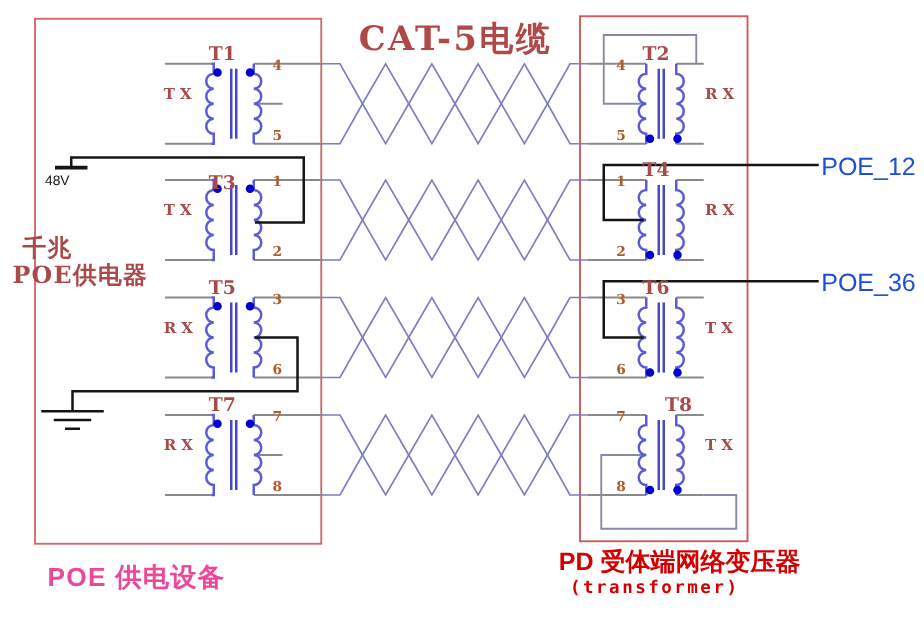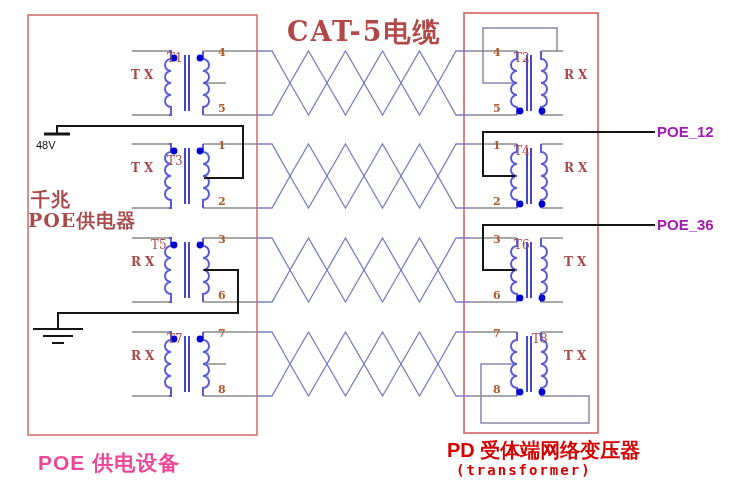--- a/index.html
+++ b/index.html
@@ -8,23 +8,23 @@
     font-family:"DejaVu Serif", serif;overflow:hidden;
   }
   #circuit{position:absolute;left:0;top:0;}
   .lbl{position:absolute;white-space:nowrap;line-height:1;}
   .title{font-size:27px;font-weight:bold;color:#b04848;letter-spacing:2px;text-align:center;}
   .pse-name{font-size:19px;font-weight:bold;color:#a84a4a;letter-spacing:1px;}
   .cap-red{font-family:"Liberation Sans",sans-serif;font-size:21px;font-weight:bold;color:#ec4899;letter-spacing:1px;}
   .note{font-family:"Liberation Sans",sans-serif;font-size:19px;color:#1c1c1c;}
   .pd-cap{font-family:"Liberation Sans",sans-serif;font-size:20px;font-weight:bold;color:#d40000;}
   .pd-cap2{font-family:"DejaVu Sans Mono",monospace;font-size:14px;font-weight:bold;color:#d40000;letter-spacing:2px;}
-  .poe-lbl{font-family:"Liberation Sans",sans-serif;font-size:15px;font-weight:bold;color:#a21caf;}
+  .poe-lbl{font-family:"Liberation Sans",sans-serif;font-size:20px;font-weight:normal;color:#1d4ed8;}
   .volt{font-family:"Liberation Sans",sans-serif;font-size:11px;color:#111;}
-  .tnum{font-size:12px;font-weight:normal;color:#a84a4a;margin-top:16px;}
+  .tnum{font-size:15px;font-weight:bold;color:#a84a4a;}
   .mode{font-size:12px;font-weight:bold;color:#a84a4a;letter-spacing:4px;}
   .pin{font-size:11px;font-weight:bold;color:#b05a2a;}
 </style>
 </head>
 <body>
 
 <div id="stage">
 
   <svg id="circuit" width="739" height="500" viewBox="0 0 739 500">
 
@@ -112,33 +112,33 @@
       <path stroke-width="3" d="M44 134 H70"></path>
       <path d="M204 270 H238 V313 H58 V329"></path>
       <path d="M33 329 H83 M43 336 H73 M52 343 H64"></path>
       <path d="M515 176 H483 V132 H655"></path>
       <path d="M515 270 H483 V225 H655"></path>
     </g>
   </svg>
 
   <div class="lbl title" style="left:287px;top:18px;">CAT-5电缆</div>
 
-  <div class="lbl pse-name" style="left:31px;top:190px;">千兆</div>
-  <div class="lbl pse-name" style="left:28px;top:211px;">POE供电器</div>
+  <div class="lbl pse-name" style="left:18px;top:190px;">千兆</div>
+  <div class="lbl pse-name" style="left:10px;top:211px;">POE供电器</div>
 
   <div class="lbl volt" style="left:36px;top:140px;">48V</div>
 
   <div class="lbl poe-lbl" style="left:657px;top:124px;">POE_12</div>
   <div class="lbl poe-lbl" style="left:657px;top:217px;">POE_36</div>
 
   <div class="lbl tnum" style="left:167px;top:36px;">T1</div>
   <div class="lbl tnum" style="left:514px;top:36px;">T2</div>
   <div class="lbl tnum" style="left:167px;top:139px;">T3</div>
   <div class="lbl tnum" style="left:514px;top:129px;">T4</div>
-  <div class="lbl tnum" style="left:151px;top:223px;">T5</div>
+  <div class="lbl tnum" style="left:167px;top:223px;">T5</div>
   <div class="lbl tnum" style="left:514px;top:223px;">T6</div>
   <div class="lbl tnum" style="left:167px;top:317px;">T7</div>
   <div class="lbl tnum" style="left:532px;top:317px;">T8</div>
 
   <div class="lbl mode" style="left:131px;top:69px;">TX</div>
   <div class="lbl mode" style="left:564px;top:69px;">RX</div>
   <div class="lbl mode" style="left:131px;top:162px;">TX</div>
   <div class="lbl mode" style="left:564px;top:162px;">RX</div>
   <div class="lbl mode" style="left:131px;top:256px;">RX</div>
   <div class="lbl mode" style="left:564px;top:256px;">TX</div>

